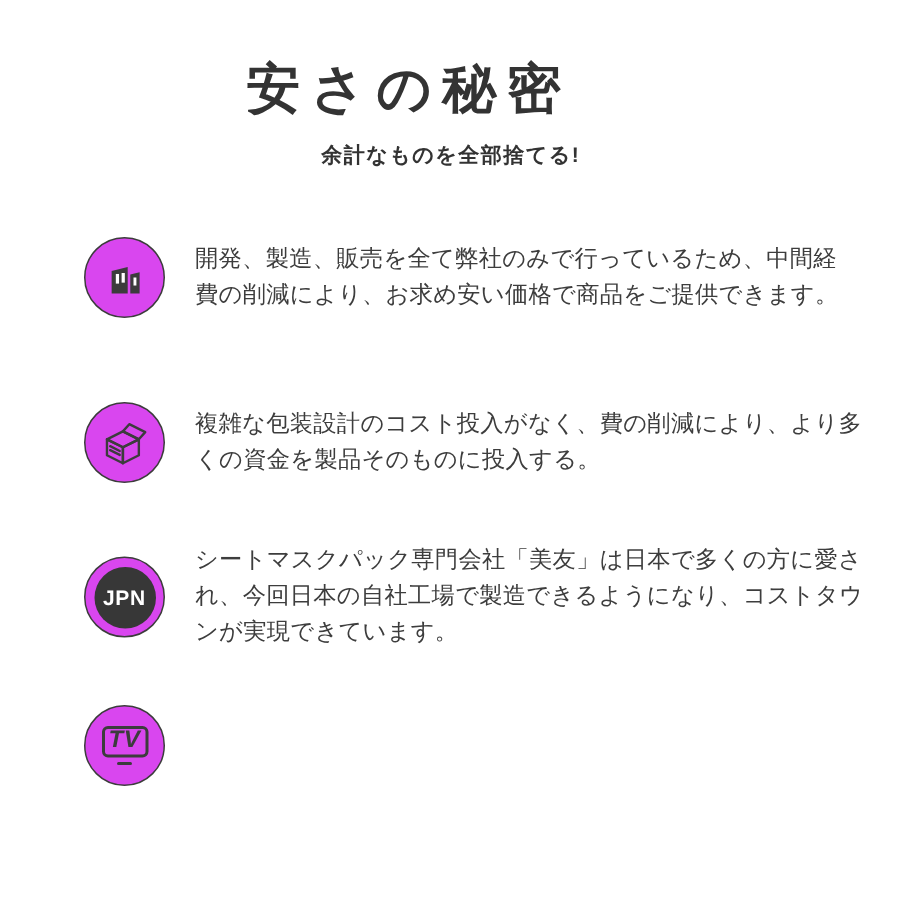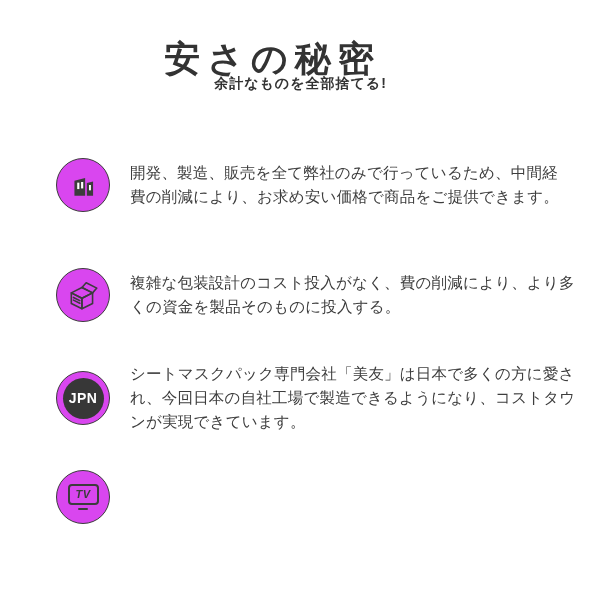--- a/index.html
+++ b/index.html
@@ -21,21 +21,21 @@
     text-align: center;
     font-size: 36px;
     line-height: 1.05;
     font-weight: 800;
     letter-spacing: 7px;
     text-indent: 7px;
     color: #333333;
   }
   .subtitle {
     position: absolute;
-    top: 75px; left: 0; width: 600px;
+    top: 95px; left: 0; width: 600px;
     text-align: center;
     font-size: 14px;
     font-weight: bold;
     letter-spacing: 1px;
     text-indent: 1px;
     color: #333333;
   }
   .row {
     position: absolute;
     left: 56px;
@@ -82,21 +82,21 @@
   .tv-box {
     width: 31px; height: 21px;
     box-sizing: border-box;
     border: 2px solid #3c3c3c;
     border-radius: 4px;
     display: flex;
     align-items: center;
     justify-content: center;
     font-weight: bold;
     font-style: italic;
-    font-size: 11px;
+    font-size: 16px;
     letter-spacing: 0.5px;
     color: #3c3c3c;
   }
   .tv-stand {
     width: 10px; height: 2.5px;
     background: #3c3c3c;
     margin-top: 3px;
     border-radius: 1px;
   }
   svg { display: block; }

